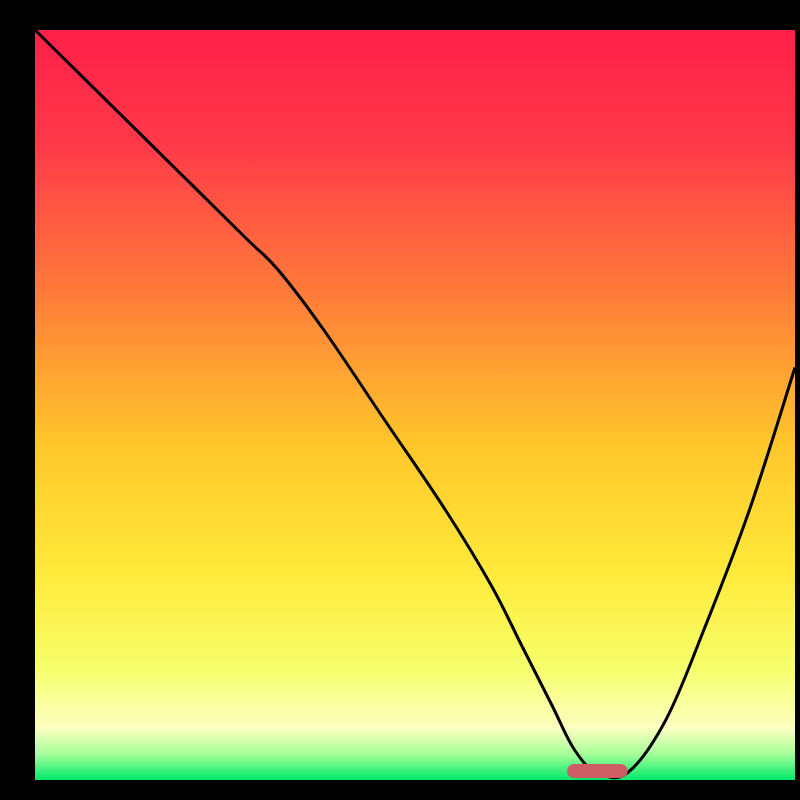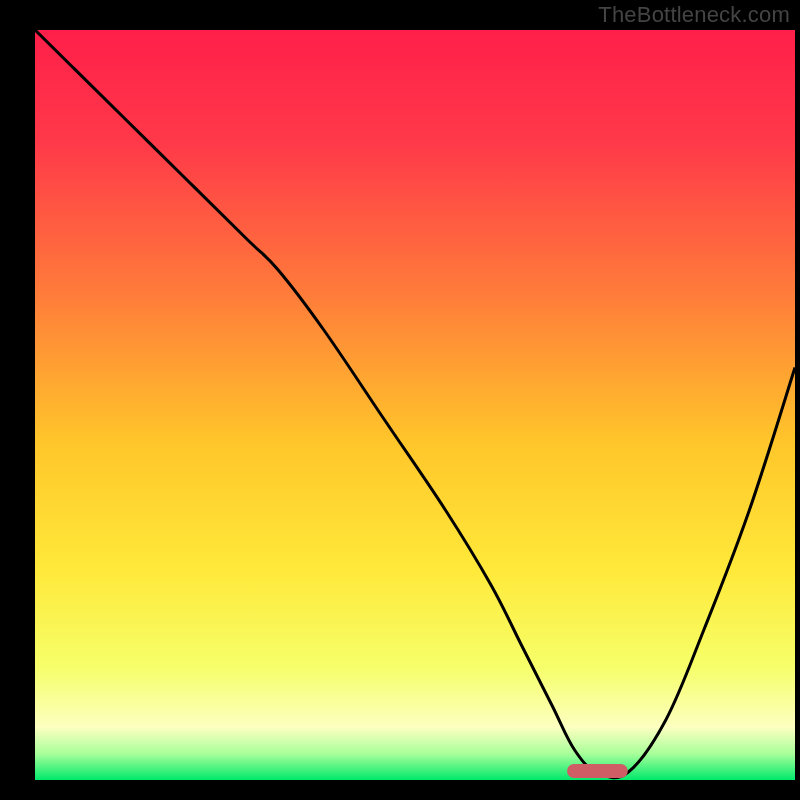--- a/index.html
+++ b/index.html
@@ -30,21 +30,20 @@
   svg {
     position: absolute;
     top: 0;
     left: 0;
   }
 </style>
 </head>
 <body>
 <div class="container">
 
-  <div class="watermark">TheBottleneck.com</div>
 
   <svg id="chart-svg" width="800" height="800" viewBox="0 0 800 800">
     <defs>
       <linearGradient id="heat" x1="0" y1="0" x2="0" y2="1">
           <stop offset="0%" stop-color="#ff1f4a"></stop>
           <stop offset="15%" stop-color="#ff3949"></stop>
           <stop offset="35%" stop-color="#ff7b3a"></stop>
           <stop offset="55.00000000000001%" stop-color="#ffc62a"></stop>
           <stop offset="72%" stop-color="#ffe93a"></stop>
           <stop offset="85%" stop-color="#f6ff6a"></stop>

